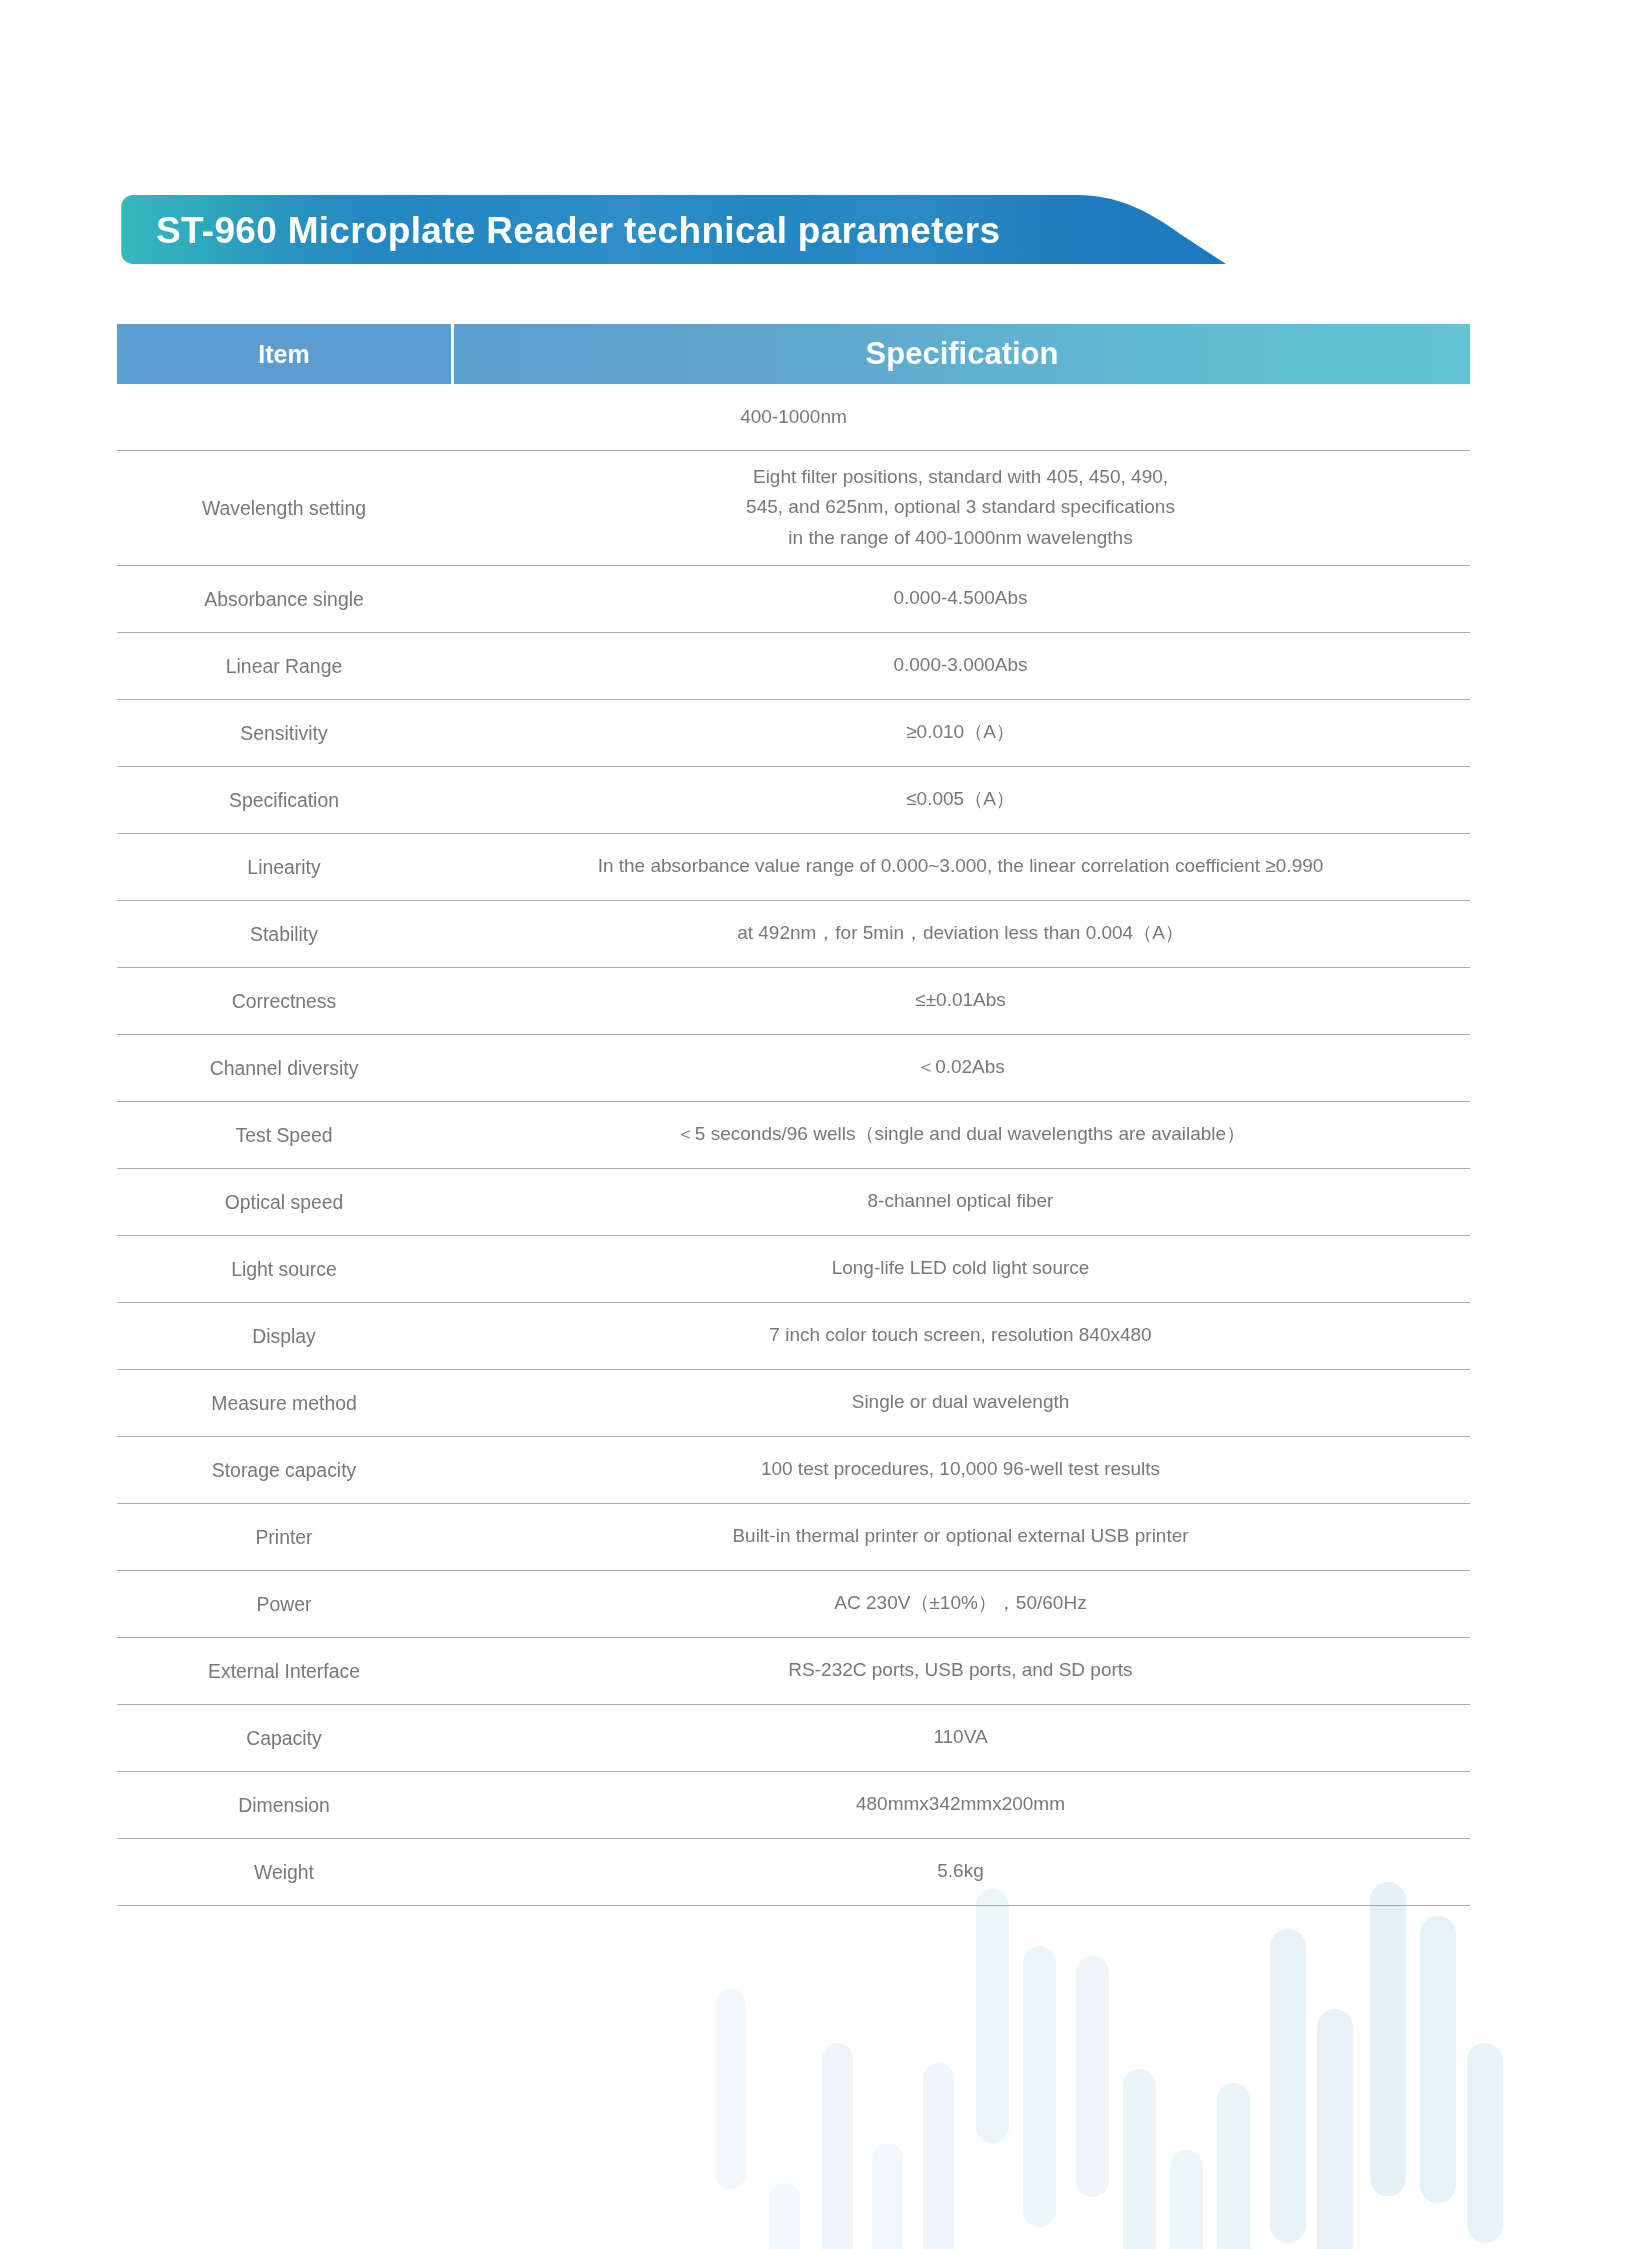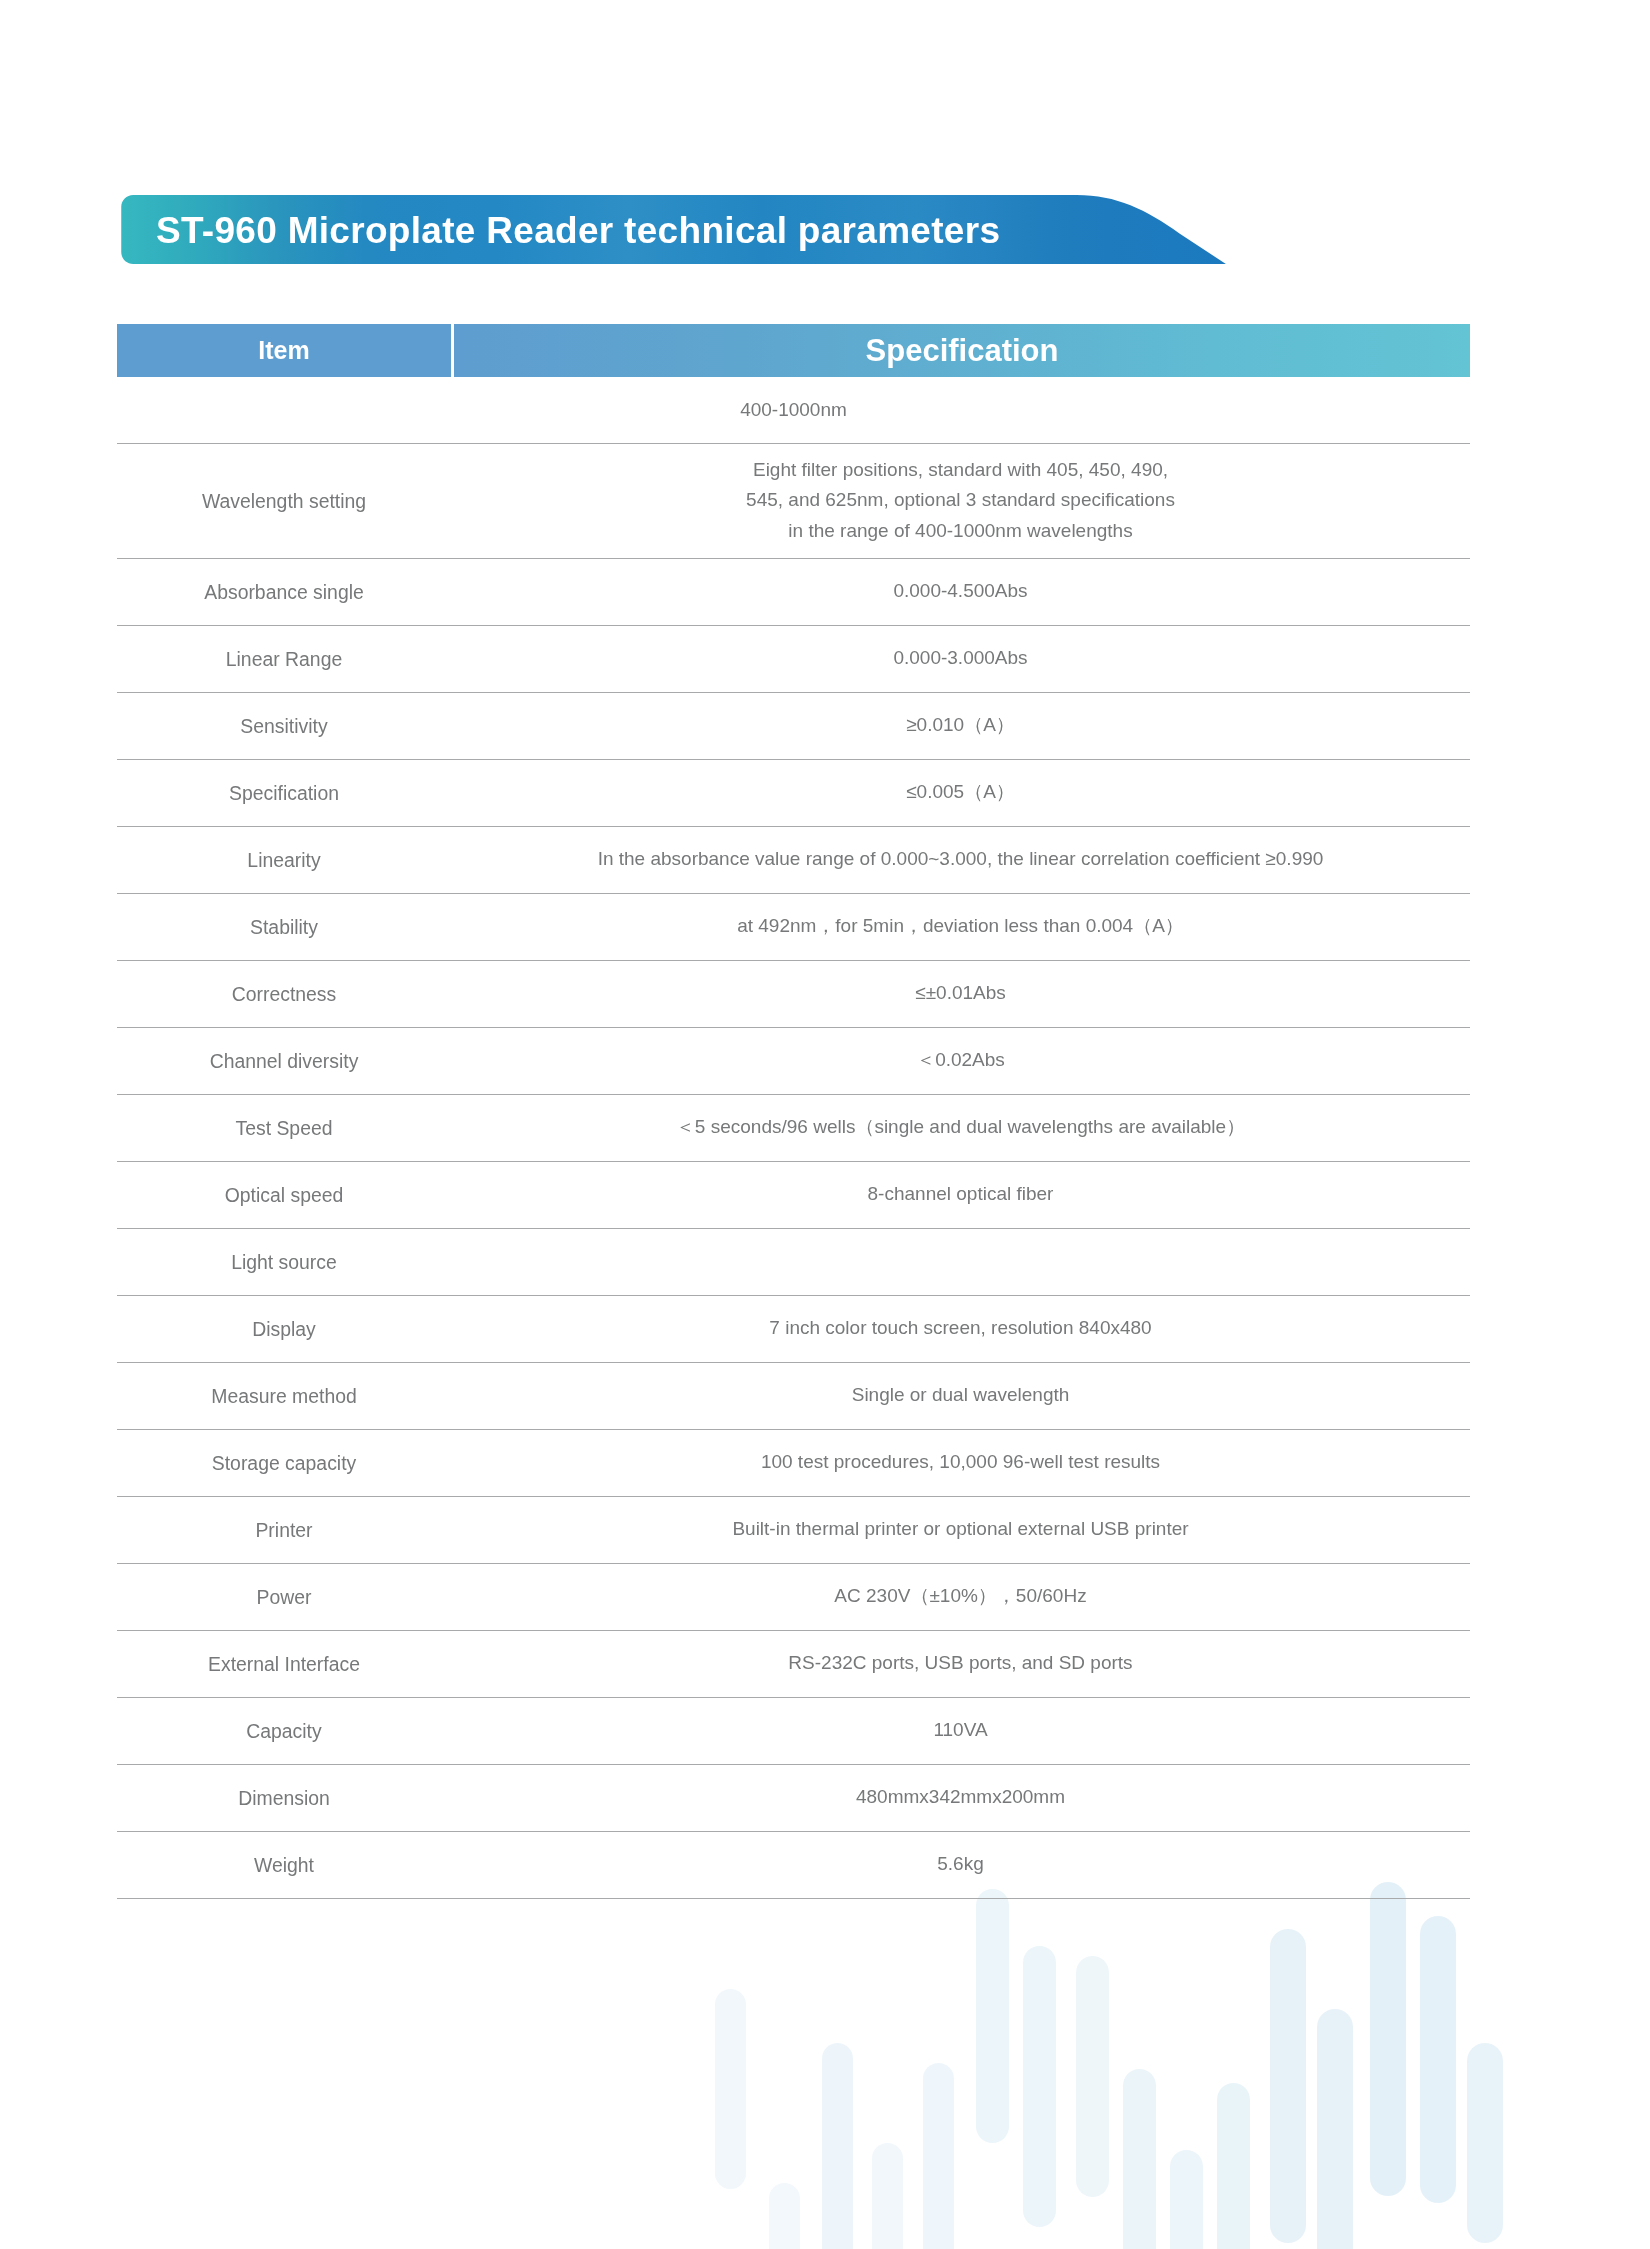--- a/index.html
+++ b/index.html
@@ -96,21 +96,21 @@
   .table-wrap {
     position: absolute;
     left: 117px;
     top: 324px;
     width: 1353px;
     z-index: 1;
   }
 
   .thead {
     display: flex;
-    height: 53px;
+    height: 60px;
     position: relative;
   }
   .th-item {
     width: 334px;
     background: #5e9dcf;
     display: flex;
     align-items: center;
     justify-content: center;
     color: #fff;
     font-size: 25px;
@@ -277,20 +277,23 @@
           </div>
         </div>
         <div class="trow">
           <div class="td-item">Optical speed</div>
           <div class="td-spec">
             <span class="ml">8-channel optical fiber</span>
           </div>
         </div>
         <div class="trow">
           <div class="td-item">Light source</div>
+          <div class="td-spec">
+            <span class="ml">Long-life LED cold light source</span>
+          </div>
         </div>
         <div class="trow">
           <div class="td-item">Display</div>
           <div class="td-spec">
             <span class="ml">7 inch color touch screen, resolution 840x480</span>
           </div>
         </div>
         <div class="trow">
           <div class="td-item">Measure method</div>
           <div class="td-spec">

